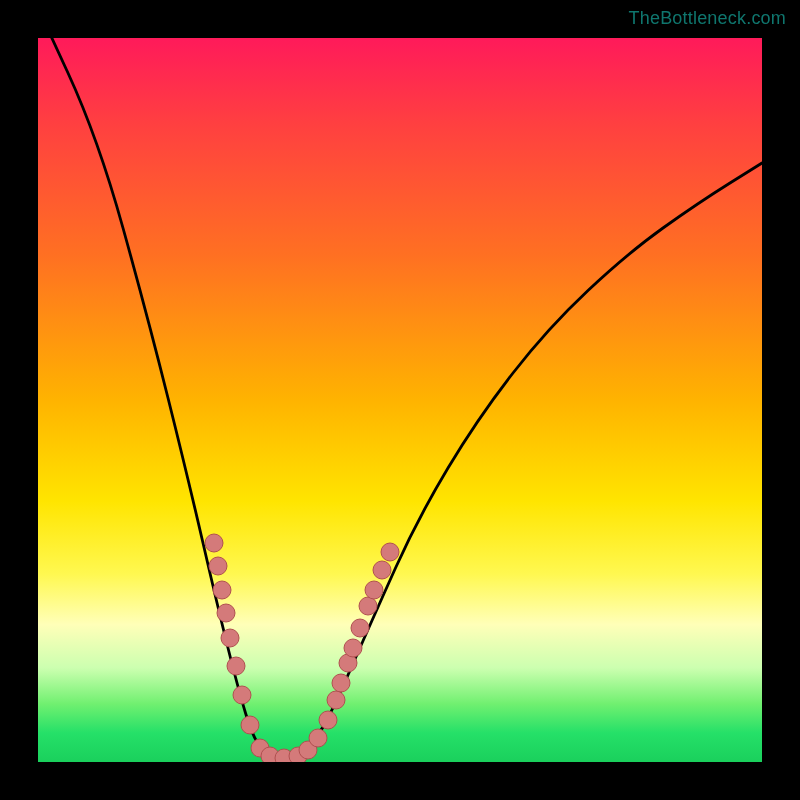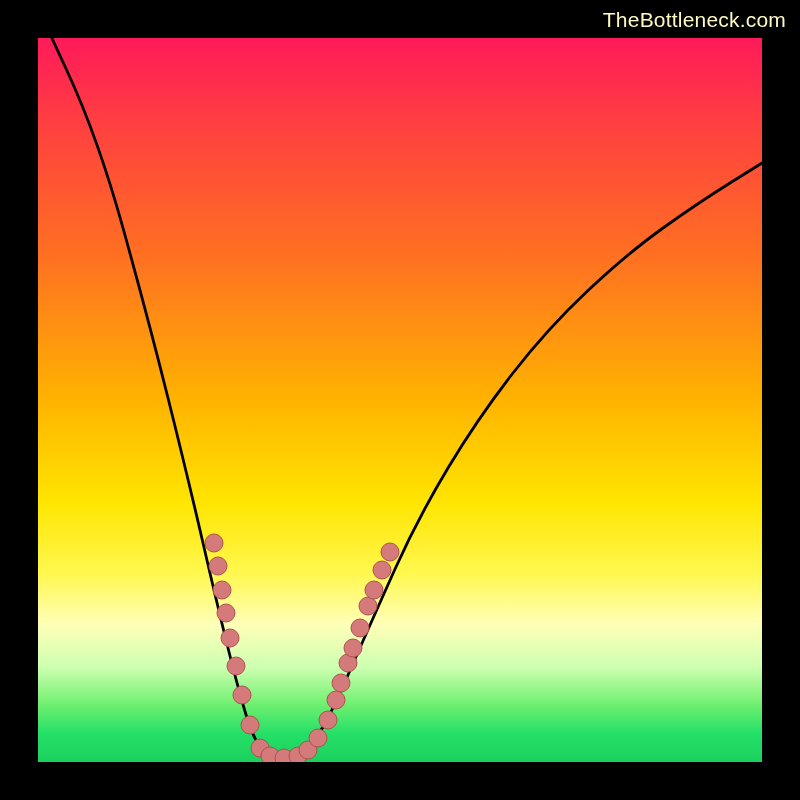--- a/index.html
+++ b/index.html
@@ -41,23 +41,23 @@
     position: absolute;
     left: 0;
     top: 0;
     width: 724px;
     height: 724px;
   }
   .watermark {
     position: absolute;
     top: 8px;
     right: 14px;
-    font-size: 21px;
+    font-size: 18px;
     font-weight: 500;
-    color: #fef9c3;
+    color: #0f766e;
     letter-spacing: 0.2px;
     text-align: center;
   }
 </style>
 </head>
 <body>
 
 <div class="container">
   <div class="watermark">TheBottleneck.com</div>
   <div class="plot">

